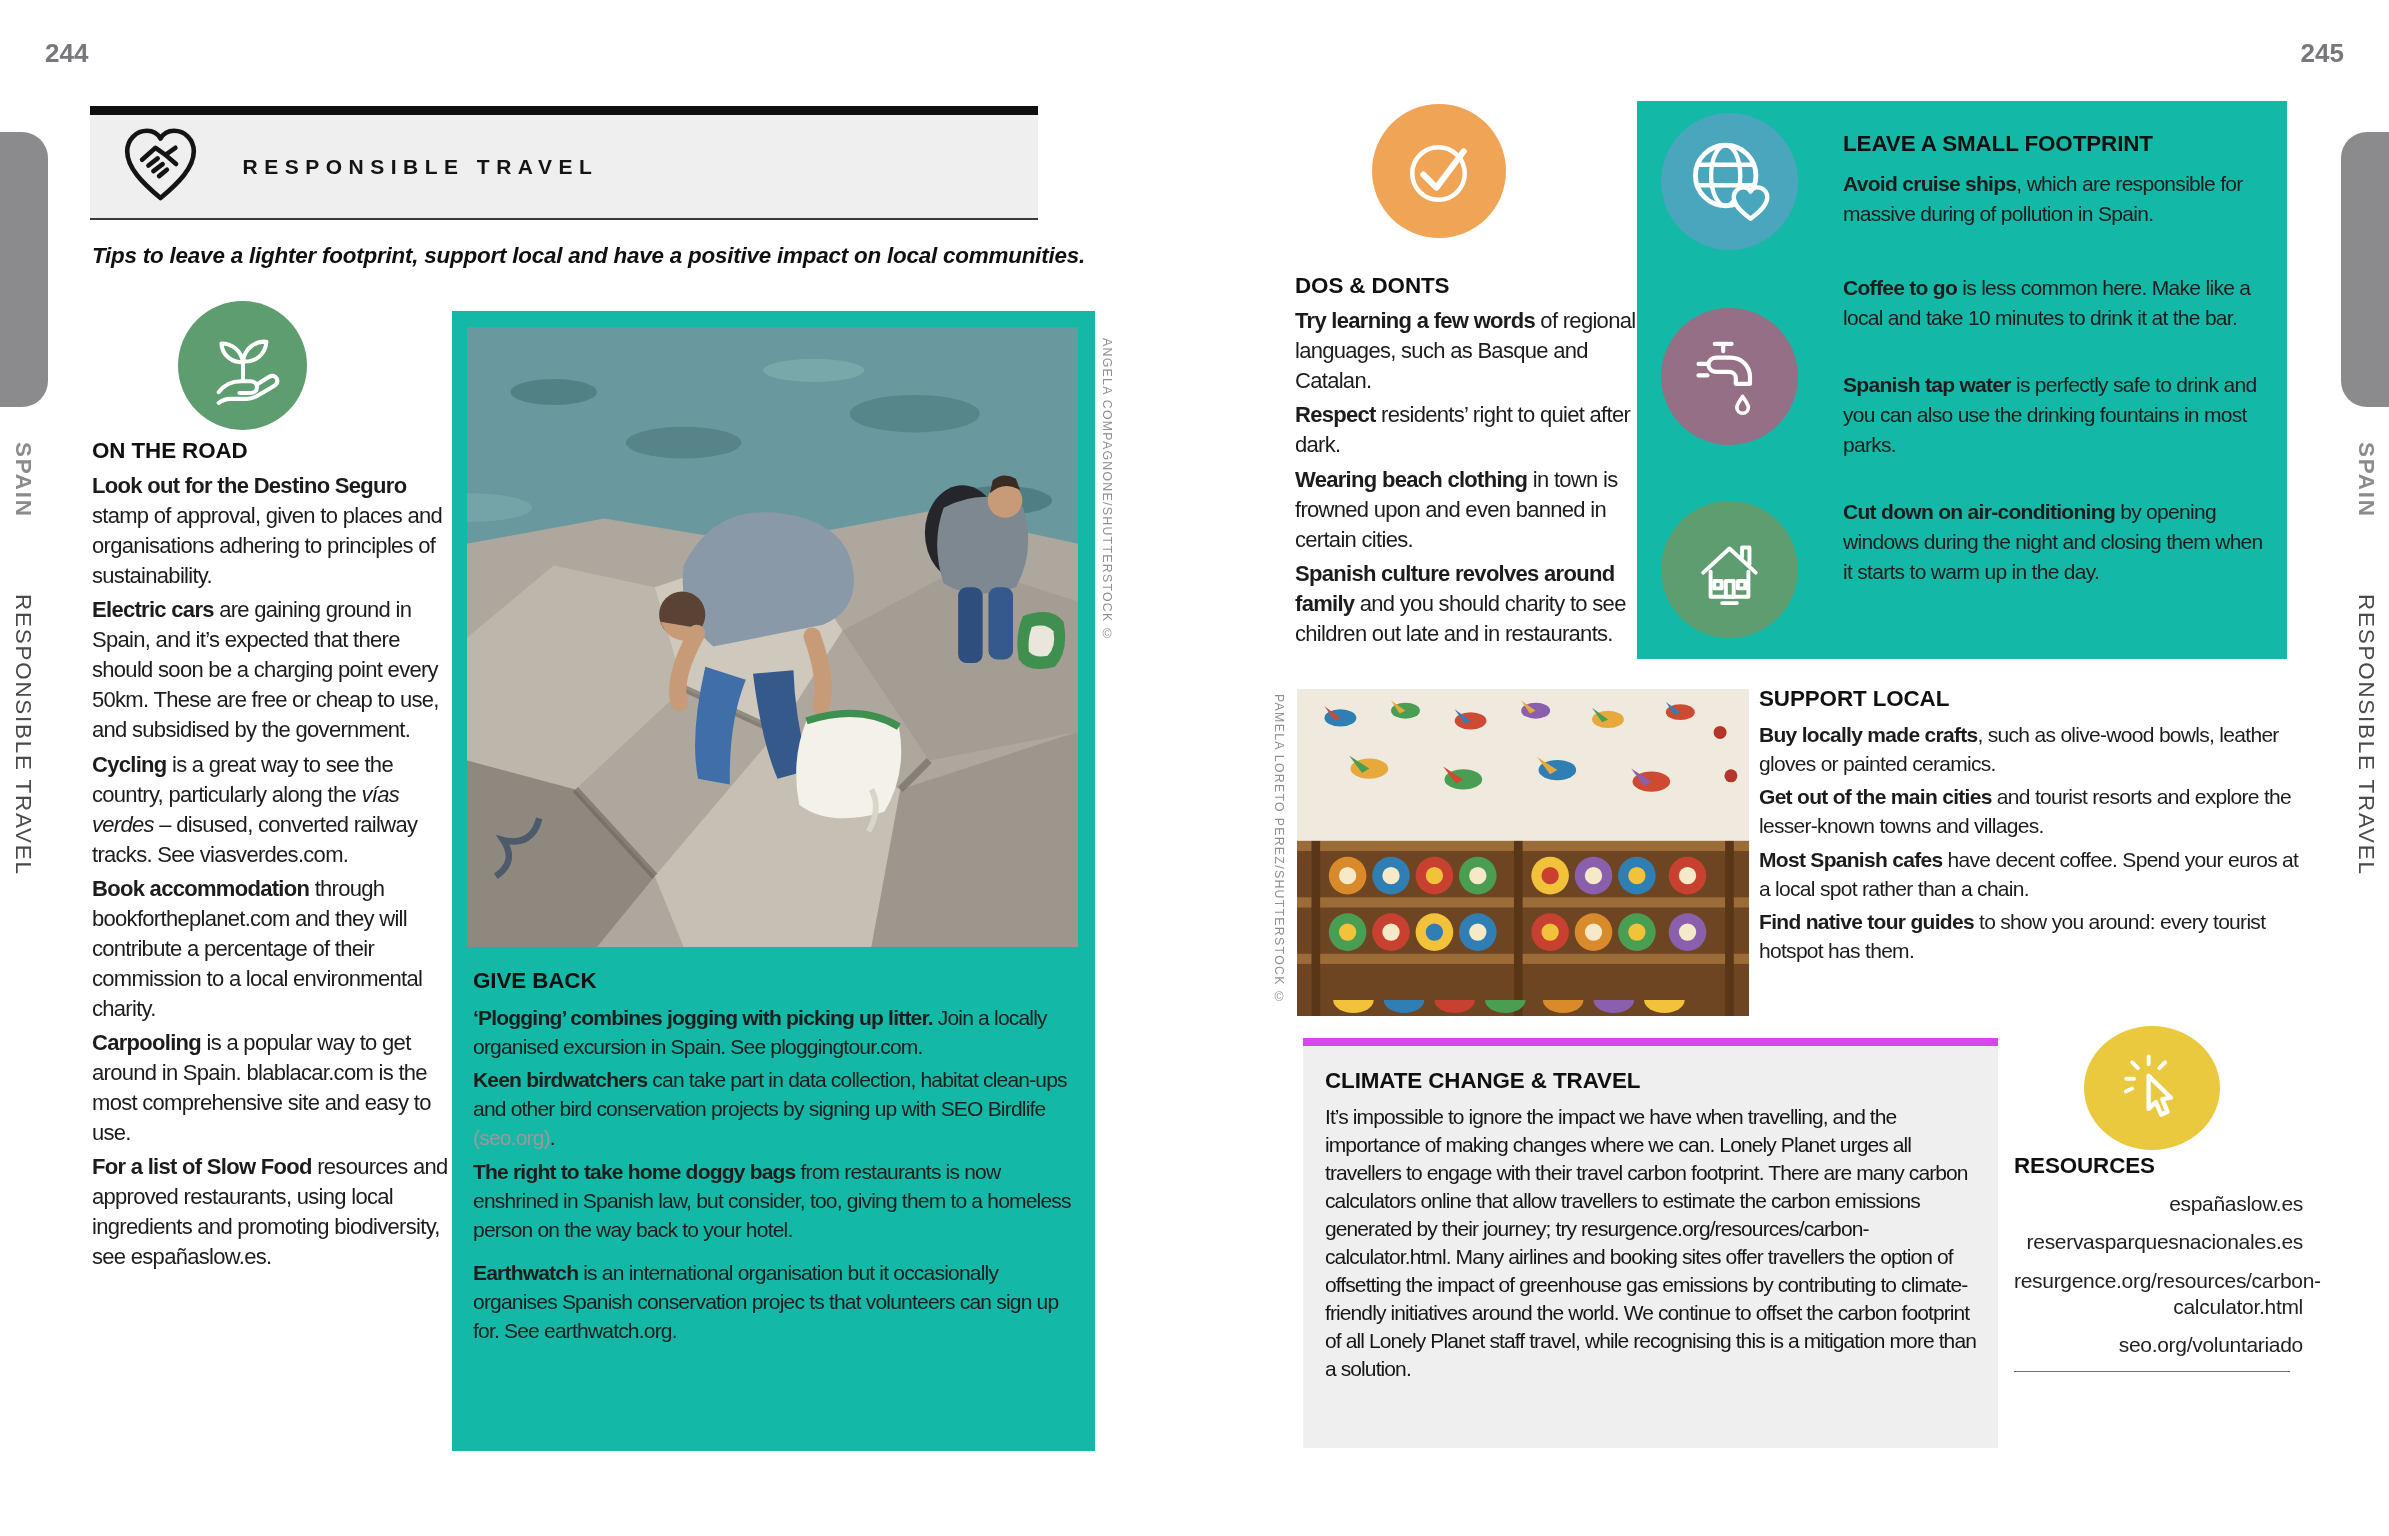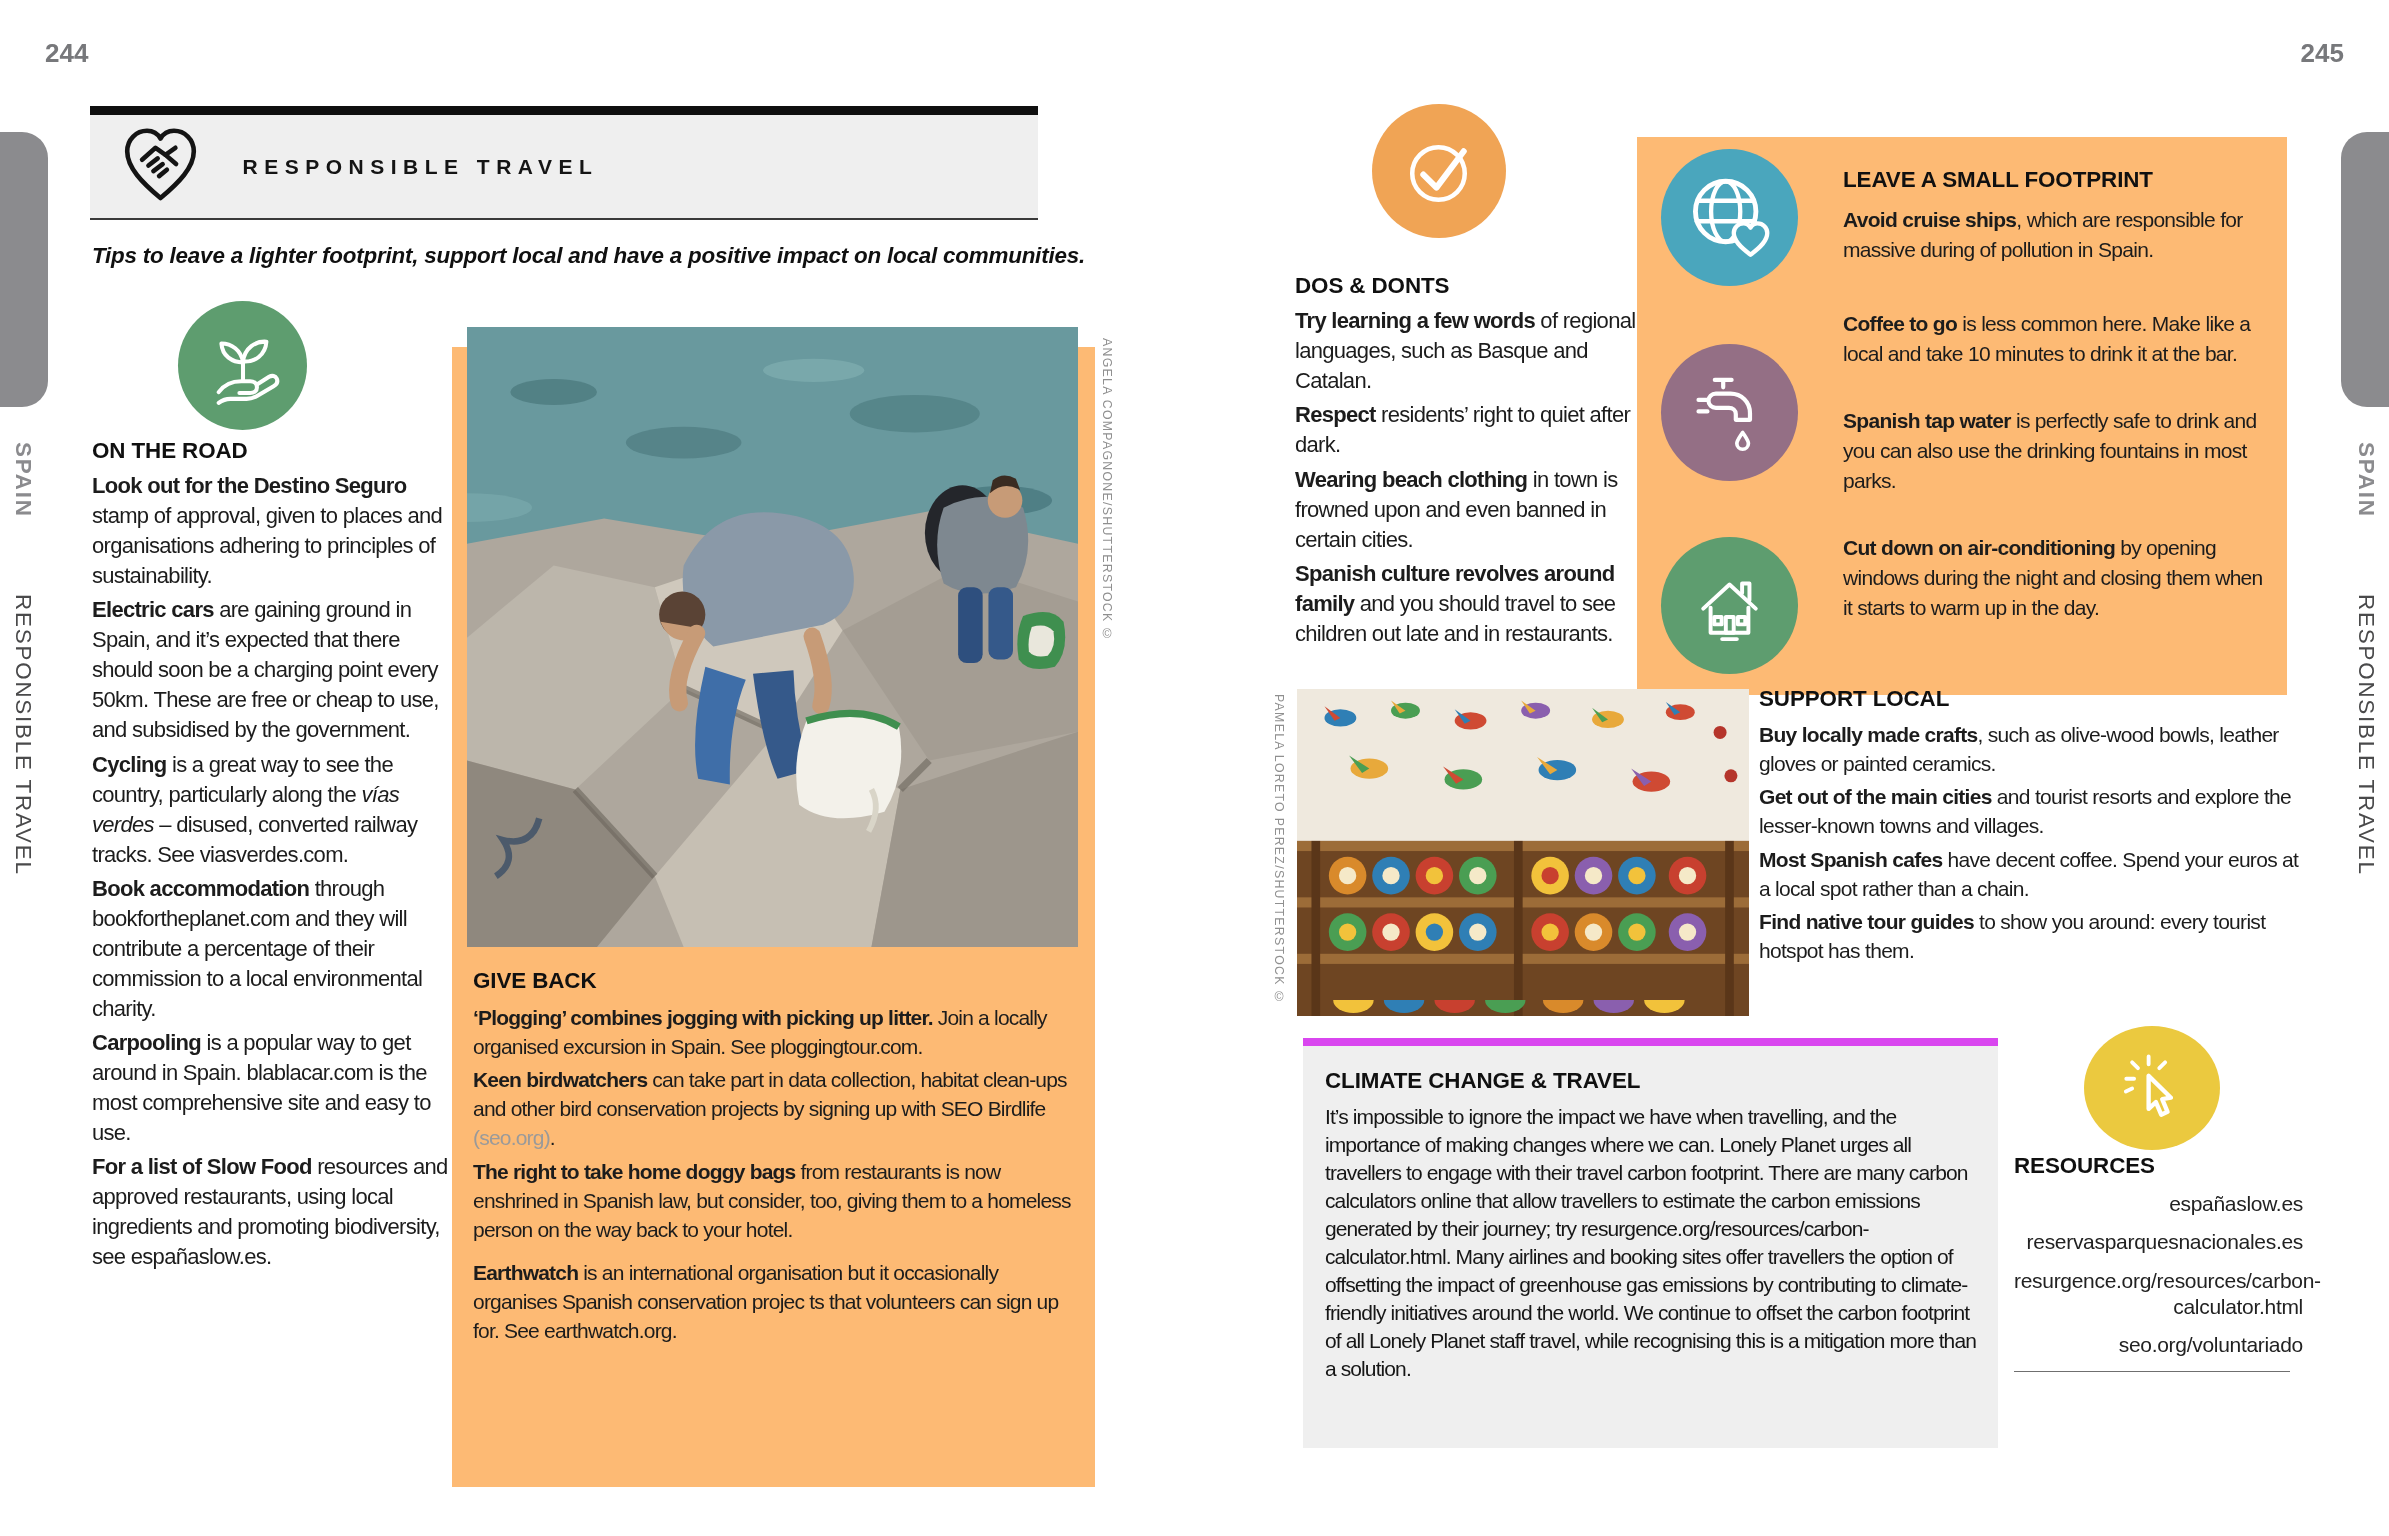--- a/index.html
+++ b/index.html
@@ -22,21 +22,21 @@
   
   .header-box{position:absolute;left:90px;top:106px;width:948px;height:114px;background:#EFEFEF;
               border-top:9.4px solid #0f0f0f;border-bottom:2.2px solid #3a3a3a;box-sizing:border-box;
               display:flex;align-items:center;}
   .header-title{margin-left:40px;font-size:21px;font-weight:700;letter-spacing:6.5px;color:#141414;}
   .tagline{position:absolute;left:92px;top:243px;width:1012px;font-size:22.4px;font-weight:700;
            font-style:italic;letter-spacing:-0.2px;color:#101010;}
   
   .circ{position:absolute;border-radius:50%;display:flex;align-items:center;justify-content:center;}
   
-  .graybox{position:absolute;background:#fdba74;margin-top:36px;}
+  .graybox{position:absolute;background:#14b8a6;}
   .heading{font-size:22.4px;font-weight:700;color:#101010;letter-spacing:-0.1px;}
   .body-col{font-size:22px;line-height:30px;letter-spacing:-0.7px;color:#1c1c1c;}
   .body-col p{margin:0 0 4.3px 0;}
   .body-col p:last-child{margin-bottom:0;}
   .photo{position:absolute;overflow:hidden;}
   .photo svg{display:block;width:100%;height:100%;}
   .rule{position:absolute;height:1.4px;background:#6f6f6f;}
   .climate{position:absolute;left:1303px;top:1038px;width:695px;height:410px;background:#EFEFEF;
            border-top:8px solid #d946ef;box-sizing:border-box;}
   .climate .heading{margin:22px 0 8.7px 22px;}
@@ -148,21 +148,21 @@
     <svg width="101" height="101" viewBox="0 0 200 200" fill="none" stroke="#fff" stroke-linecap="round" stroke-linejoin="round">
       <circle cx="98" cy="104" r="52" stroke-width="9"></circle>
       <path d="M68 106 L94 132 L148 60" stroke-width="12"></path>
     </svg>
   </div>
   <div class="heading abs" style="left:1295px;top:273px;">DOS &amp; DONTS</div>
   <div class="body-col abs" style="left:1295px;top:306px;width:341px;">
     <p><span class="b">Try learning a few words</span><span> of regional languages, such as Basque and Catalan.</span></p>
     <p><span class="b">Respect</span><span> residents’ right to quiet after dark.</span></p>
     <p><span class="b">Wearing beach clothing</span><span> in town is frowned upon and even banned in certain cities.</span></p>
-    <p><span class="b">Spanish culture revolves around family</span><span> and you should travel to see children out late and in restaurants.</span></p>
+    <p><span class="b">Spanish culture revolves around family</span><span> and you should charity to see children out late and in restaurants.</span></p>
   </div>
 
   <div class="graybox" style="left:1637px;top:101px;width:650px;height:558px;">
     <div class="circ" style="left:24px;top:12.3px;width:137px;height:137px;background:#4AA6BD;">
       <svg width="108" height="108" viewBox="0 0 200 200" fill="none" stroke="#fff" stroke-linecap="round" stroke-linejoin="round">
         <circle cx="92" cy="88" r="56" stroke-width="9"></circle>
         <ellipse cx="92" cy="88" rx="27" ry="56" stroke-width="8"></ellipse>
         <path d="M40 68 H144 M38 106 H146" stroke-width="8"></path>
         <path d="M138 168 c-19 -14 -31 -26 -31 -40 c0 -10 8 -18 18 -18 c5 0 10 3 13 8 c3 -5 8 -8 13 -8 c10 0 18 8 18 18 c0 14 -12 26 -31 40 z" fill="#4AA6BD" stroke-width="8"></path>
       </svg>

